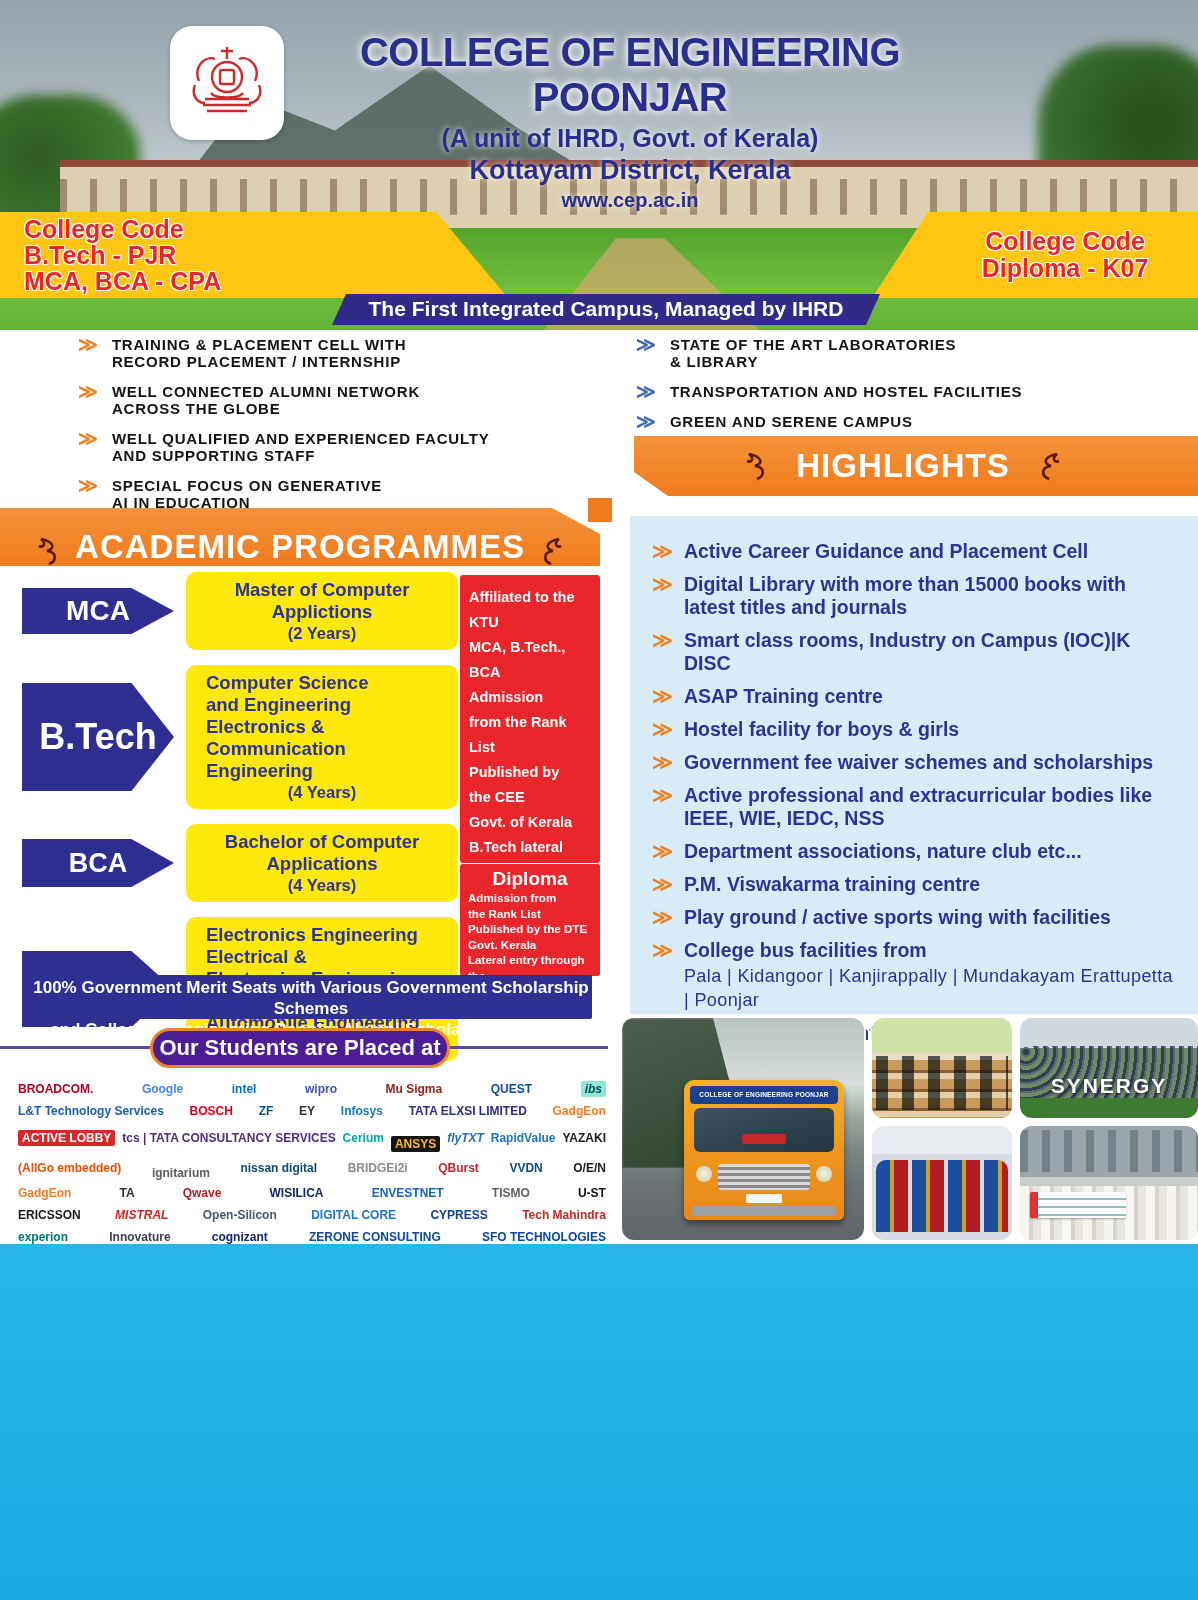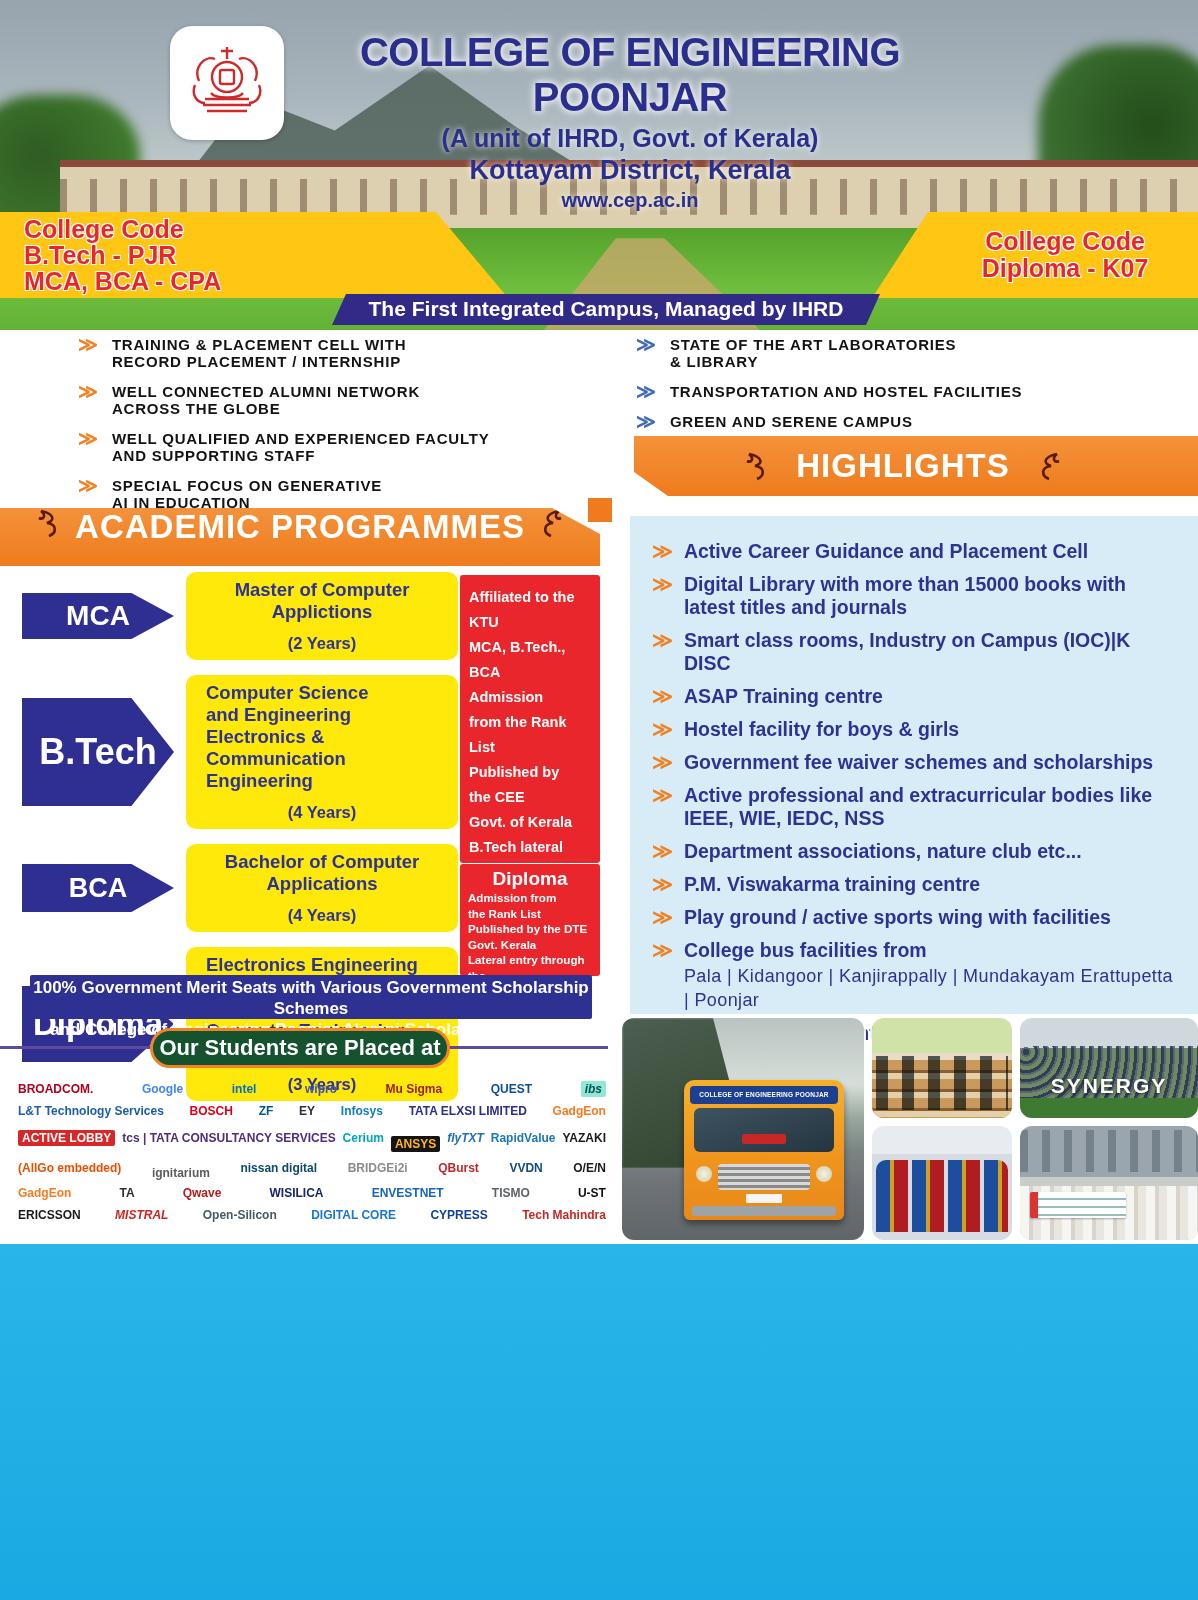--- a/index.html
+++ b/index.html
@@ -50,44 +50,44 @@
   .orn{width:26px;height:30px}
   .orn.flip{transform:scaleX(-1)}
   .hl-panel{position:absolute;left:630px;top:516px;width:568px;height:498px;background:#d8ecf8;padding:24px 18px 12px 22px}
   .hl-item{display:flex;margin-bottom:10px}
   .hl-arrow{color:#f08020;font-weight:900;font-size:20px;line-height:22px;margin-right:11px}
   .hl-text{font-size:19.5px;font-weight:800;color:#2c3392;line-height:23px}
   .hl-sub{font-size:18px;font-weight:500;color:#2c3392;line-height:24px;letter-spacing:.4px;margin-top:2px}
 
   
   .prog-header{position:absolute;left:0;top:508px;width:600px;height:58px;background:linear-gradient(180deg,#f4923b,#ef7b1d);
-    clip-path:polygon(0 0,552px 0,100% 45%,100% 100%,0 100%);display:flex;align-items:flex-start;justify-content:center;gap:12px}
+    clip-path:polygon(0 0,552px 0,100% 45%,100% 100%,0 100%);display:flex;align-items:flex-end;justify-content:center;gap:12px}
   #prog-rows{position:absolute;left:22px;top:572px;width:436px}
   .prog-row{display:flex;align-items:center;gap:12px;margin-bottom:15px}
   .prog-arrow{flex:none;width:152px;background:#2f2f92;color:#fff;display:flex;align-items:center;justify-content:center;
     clip-path:polygon(0 0,72% 0,100% 50%,72% 100%,0 100%);font-weight:800}
   .prog-row:nth-of-type(1) .prog-arrow{height:46px;font-size:28px}
   .prog-row:nth-of-type(2) .prog-arrow{height:108px;font-size:36px}
   .prog-row:nth-of-type(3) .prog-arrow{height:48px;font-size:27px}
   .prog-row:nth-of-type(4) .prog-arrow{height:76px;font-size:33px}
   .prog-course{flex:1;background:#ffe90a;border-radius:10px;padding:7px 10px;text-align:center}
   .course-name{font-size:18.5px;font-weight:800;color:#2c3392;line-height:22px;white-space:pre-line}
   .prog-row.left-align .course-name{text-align:left;padding-left:10px}
-  .course-dur{font-size:16.5px;font-weight:800;color:#2c3392;margin-top:11px}
+  .course-dur{font-size:16.5px;font-weight:800;color:#2c3392;margin-top:1px}
   .affil-box{position:absolute;left:460px;top:575px;width:140px;height:288px;background:#e8262c;border-radius:3px;
     color:#fff;font-weight:700;font-size:14.5px;line-height:25px;padding:10px 9px;white-space:pre-line}
   .diploma-box{position:absolute;left:460px;top:864px;width:140px;height:112px;background:#e8262c;border-radius:3px;color:#fff;padding:4px 8px}
   .diploma-box .db-title{font-size:19px;font-weight:800;text-align:center}
   .diploma-box .db-lines{font-size:11.6px;font-weight:700;line-height:15.5px;white-space:pre-line}
   .merit{position:absolute;left:30px;top:975px;width:562px;height:44px;background:#2e3192;color:#fff;font-size:17px;font-weight:800;
     text-align:center;line-height:21px;padding-top:2px;border-radius:2px}
 
   
   .placed-line{position:absolute;left:0;top:1046px;width:608px;height:3px;background:#5b4a9e}
-  .placed-pill{position:absolute;left:150px;top:1028px;width:300px;height:40px;background:#14532d;border:3px solid #f18227;border-radius:24px;
+  .placed-pill{position:absolute;left:150px;top:1028px;width:300px;height:40px;background:#4c1d95;border:3px solid #f18227;border-radius:24px;
     color:#fff;font-size:22px;font-weight:800;text-align:center;line-height:34px}
   #logos{position:absolute;left:18px;top:1080px;width:588px;height:156px}
   .logo-row{display:flex;justify-content:space-between;align-items:center;margin-bottom:4px;min-height:18px}
   .logo-item{font-weight:800;font-size:12px;white-space:nowrap}
   .logo-item.boxed{padding:1px 4px;border-radius:2px}
   .logo-item.it{font-style:italic}
 
   
   .photo{position:absolute;border-radius:12px;overflow:hidden;box-shadow:0 0 0 2px rgba(255,255,255,.9)}
   .ph-bus{left:622px;top:1018px;width:242px;height:222px;background:linear-gradient(180deg,#b9c4c0 0%,#d7ded9 30%,#9aa79d 45%,#7a8582 60%,#6d7376 75%,#5f6568 100%)}
@@ -423,20 +423,27 @@
         <span class="logo-item" style="color: rgb(17, 17, 17);">U-ST</span>
       </div>
       <div class="logo-row">
         <span class="logo-item" style="color: rgb(26, 26, 26);">ERICSSON</span>
         <span class="logo-item it" style="color: rgb(198, 40, 40);">MISTRAL</span>
         <span class="logo-item" style="color: rgb(69, 90, 100);">Open-Silicon</span>
         <span class="logo-item" style="color: rgb(25, 118, 210);">DIGITAL CORE</span>
         <span class="logo-item" style="color: rgb(18, 65, 145);">CYPRESS</span>
         <span class="logo-item" style="color: rgb(198, 40, 40);">Tech Mahindra</span>
       </div>
+      <div class="logo-row">
+        <span class="logo-item" style="color: rgb(0, 121, 107);">experion</span>
+        <span class="logo-item" style="color: rgb(55, 71, 79);">Innovature</span>
+        <span class="logo-item" style="color: rgb(20, 39, 107);">cognizant</span>
+        <span class="logo-item" style="color: rgb(13, 71, 161);">ZERONE CONSULTING</span>
+        <span class="logo-item" style="color: rgb(13, 71, 161);">SFO TECHNOLOGIES</span>
+      </div>
     </div>
 
   <div class="photo ph-bus">
     <div class="bus-mtn"></div>
     <div class="bus-body">
       <div class="bus-banner">COLLEGE OF ENGINEERING POONJAR</div>
       <div class="bus-glass"></div>
       <div class="bus-board"></div>
       <div class="bus-grill"></div>
       <div class="bus-light" style="left:12px"></div>

